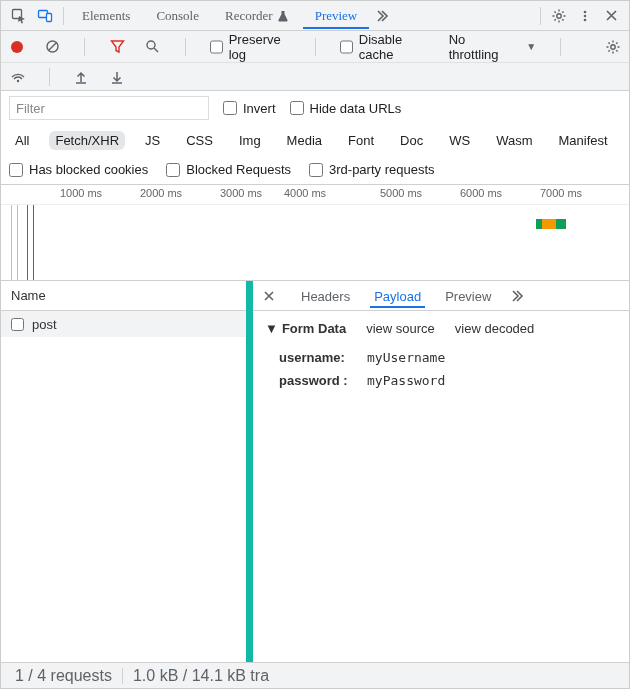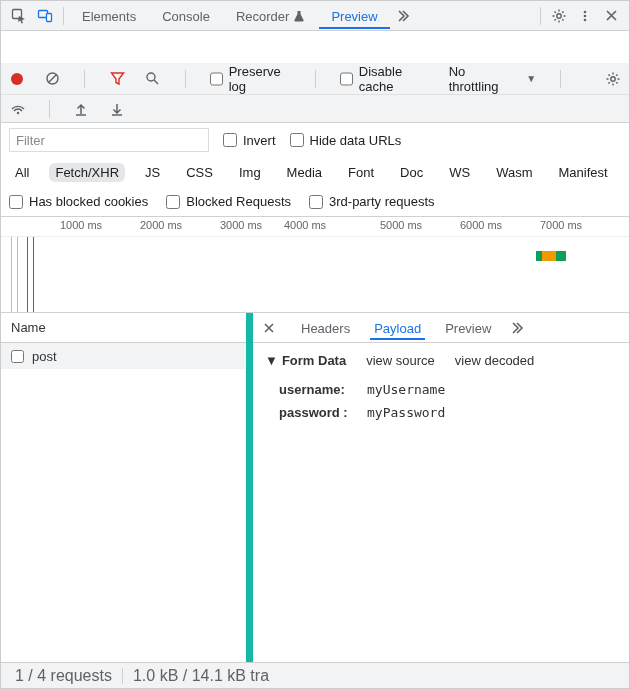--- a/index.html
+++ b/index.html
@@ -1,25 +1,25 @@
 <!DOCTYPE html>
 <html><head>
 <meta charset="utf-8">
 <style>
   * { box-sizing: border-box; margin: 0; padding: 0; }
   html, body { width: 630px; height: 689px; font-family: "Segoe UI", Arial, sans-serif; font-size: 13px; color: #333; background: #fff; overflow: hidden; }
   .root { display: flex; flex-direction: column; width: 630px; height: 689px; border: 1px solid #ccc; }
 
-  .topbar { display: flex; align-items: center; height: 30px; background: #f1f3f4; border-bottom: 1px solid #d0d0d0; padding: 0 6px; gap: 2px; }
+  .topbar { display: flex; align-items: center; height: 30px; background: #f1f3f4; border-bottom: 1px solid #d0d0d0; padding: 0 6px; gap: 2px; font-family: Liberation Serif, serif; }
   .topbar .tab { padding: 6px 12px 5px; color: #5f6368; cursor: pointer; display: flex; align-items: center; gap: 4px; }
   .topbar .tab.active { color: #1a73e8; border-bottom: 2px solid #1a73e8; padding-bottom: 3px; }
   .topbar .icon-btn { width: 24px; height: 24px; display: flex; align-items: center; justify-content: center; color: #5f6368; cursor: pointer; }
   .vsep { width: 1px; height: 18px; background: #cfcfcf; margin: 0 4px; }
 
-  .toolbar { display: flex; align-items: center; height: 32px; background: #f1f3f4; padding: 0 8px; gap: 20px; border-bottom: 1px solid #e0e0e0; margin-top: 32px; }
+  .toolbar { display: flex; align-items: center; height: 32px; background: #f1f3f4; padding: 0 8px; gap: 20px; border-bottom: 1px solid #e0e0e0; }
   .record-dot { width: 12px; height: 12px; border-radius: 50%; background: #d93025; }
   .toolbar .icb { width: 18px; height: 18px; display: flex; align-items: center; justify-content: center; color: #5f6368; cursor: pointer; }
   .cbwrap { display: flex; align-items: center; gap: 6px; color: #202124; }
   .cbwrap input { width: 14px; height: 14px; }
   .throttle { display: flex; align-items: center; gap: 6px; color: #202124; }
   .tri-down { font-size: 10px; color: #5f6368; }
   .spacer { flex: 1; }
 
   .toolbar2 { display: flex; align-items: center; height: 28px; background: #f1f3f4; padding: 0 8px; gap: 18px; border-bottom: 1px solid #d0d0d0; }
   .toolbar2 .icb { width: 18px; height: 18px; display: flex; align-items: center; justify-content: center; color: #5f6368; cursor: pointer; }

